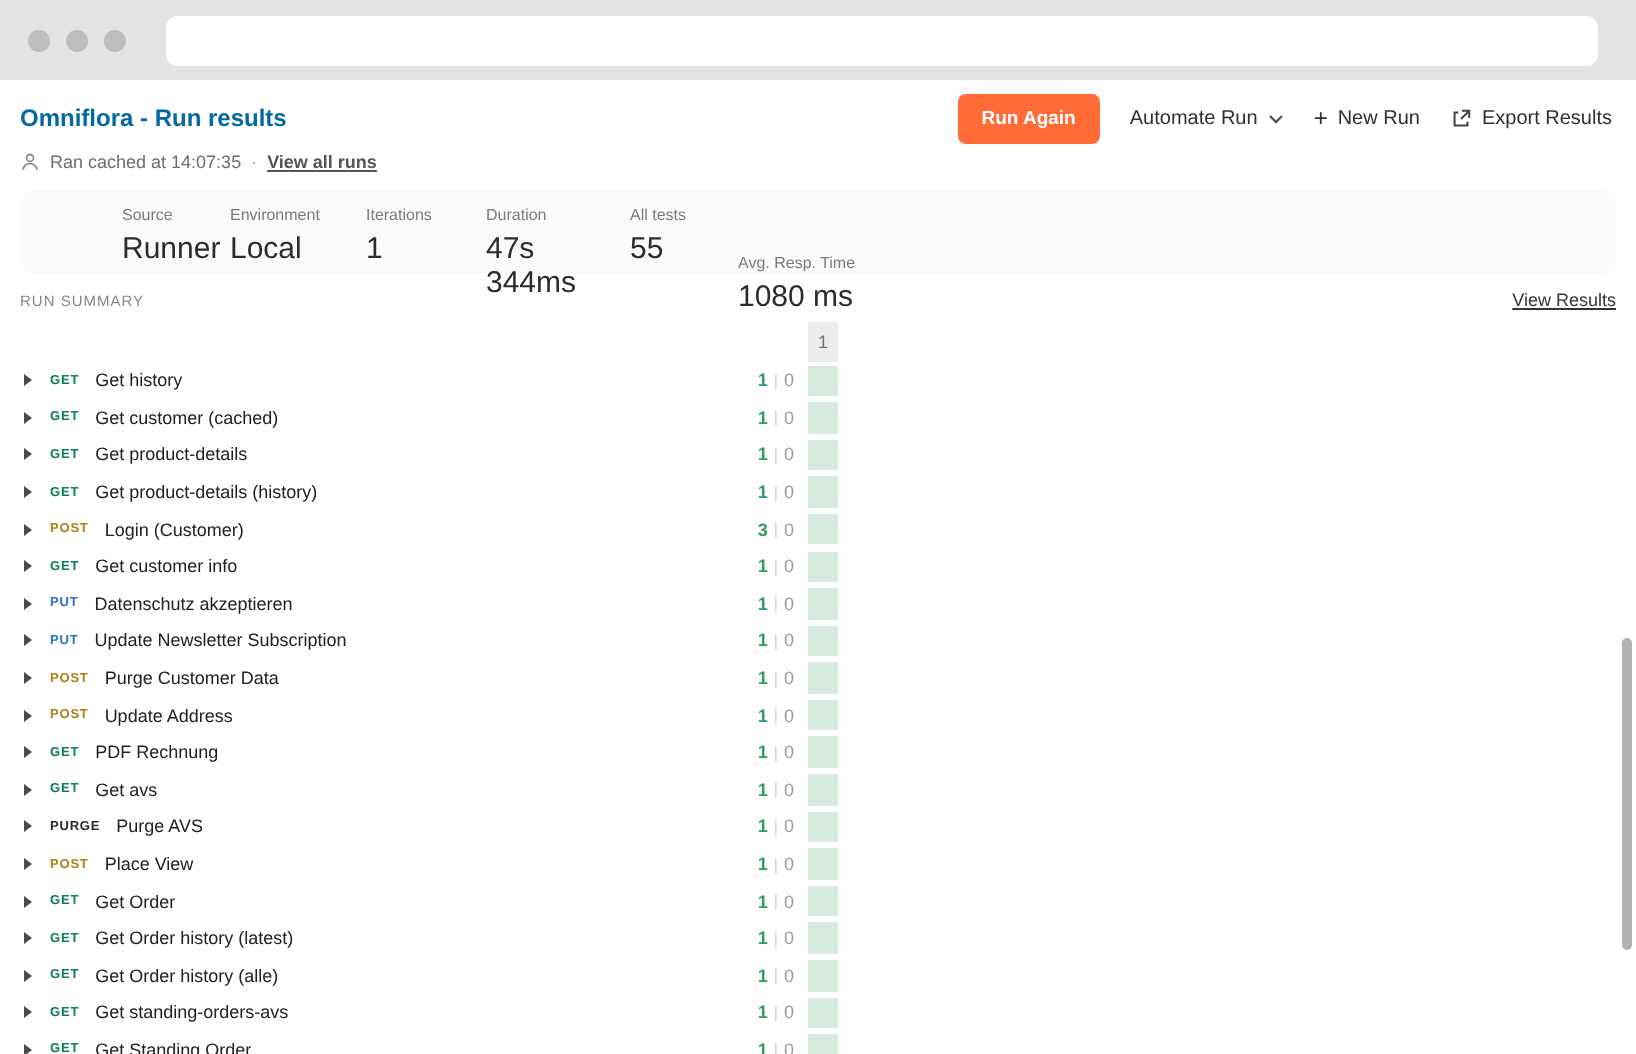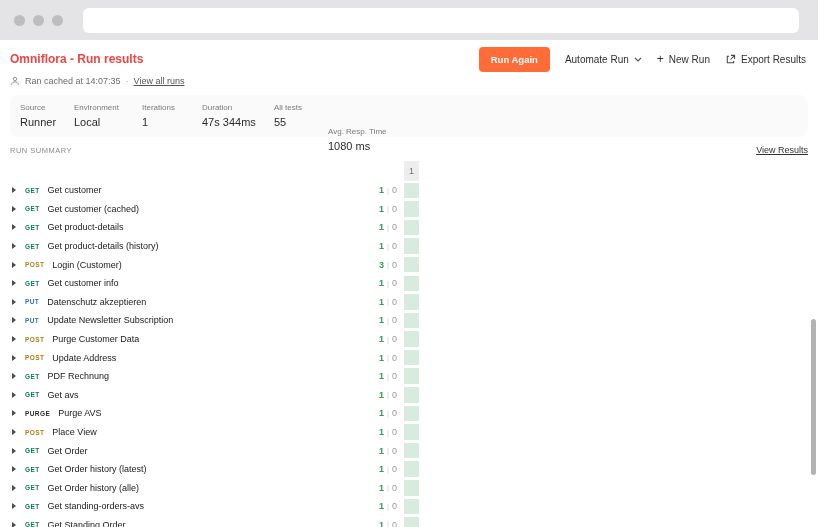--- a/index.html
+++ b/index.html
@@ -10,39 +10,39 @@
   .chrome { position:relative; height:40px; background:#e4e4e6; }
   .dots { position:absolute; left:14px; top:15px; display:flex; gap:8px; }
   .dot { width:11px; height:11px; border-radius:50%; background:#bdbdbf; }
   .urlbar { position:absolute; left:83px; right:19px; top:8px; height:25px;
     background:#fff; border:none; border-radius:6px; outline:none;
     font:10px "Liberation Sans", sans-serif; padding:0 10px; color:#333; }
 
   
   .header-row { display:flex; align-items:center; justify-content:space-between;
     padding:7px 12px 0 10px; height:31px; }
-  .page-title { font-size:12px; font-weight:bold; color:#ef4444; }
+  .page-title { font-size:12px; font-weight:bold; color:#0369a1; }
   .actions { display:flex; align-items:center; gap:15px; }
   .btn-primary { background:var(--accent); color:#fff; font-size:9.5px; font-weight:bold;
     border:none; border-radius:4px; padding:7px 12px; cursor:pointer; }
   .btn-text { display:flex; align-items:center; gap:5px; background:none; border:none;
     font-size:10px; color:#303030; cursor:pointer; }
   .chev { width:8px; height:5px; }
   .plus { font-size:12px; color:#303030; line-height:1; }
   .meta-row { display:flex; align-items:center; gap:5px; padding:4px 10px 0 10px;
     height:16px; font-size:9px; color:#6d6d6d; }
-  .meta-link { color:#555; text-decoration:underline; cursor:pointer; }
+  .meta-link { color:#555; text-decoration:underline; cursor:pointer;font-weight:bold; }
   .meta-dot { color:#9a9a9a; }
 
   
   .summary-bar { margin:8px 10px 0 10px; background:#fafafa; border-radius:8px;
     height:42px; display:flex; padding:8px 10px 0 10px; }
   .stat { margin-right:0; }
   .stat .lab { font-size:8px; color:#7b7b7b; }
-  .stat .val { font-size:11px; color:#2c2c2c; margin-top:4px; }
+  .stat .val { font-size:15px; color:#2c2c2c; margin-top:4px; }
 
   
   .runsum-row { display:flex; align-items:center; justify-content:space-between;
     margin:6px 10px 0 10px; height:14px; }
   .runsum-label { font-size:7.5px; color:#8a8a8a; letter-spacing:.5px; }
   .view-results { font-size:9px; color:#333; text-decoration:underline; cursor:pointer; }
 
   
   .grid { position:relative; margin-top:4px; border-bottom:1px solid #ebebeb; }
   .grid-head { display:flex; height:20px; align-items:stretch; }
@@ -112,21 +112,21 @@
   <svg width="10" height="10" viewBox="0 0 12 12">
     <circle cx="6" cy="3.6" r="2.1" fill="none" stroke="#8a8a8a" stroke-width="1.1"></circle>
     <path d="M1.8 10.6 C2.4 8 4 7 6 7 C8 7 9.6 8 10.2 10.6" fill="none" stroke="#8a8a8a" stroke-width="1.1"></path>
   </svg>
   <span>Ran cached at 14:07:35</span>
   <span class="meta-dot">·</span>
   <span class="meta-link">View all runs</span>
 </div>
 
 <div class="summary-bar">
-    <div class="stat" style="width: 54px;">
+    <div class="stat" style="width: 54px; margin-left: 41px;">
       <div class="lab">Source</div>
       <div class="val">Runner</div>
     </div>
     <div class="stat" style="width: 68px;">
       <div class="lab">Environment</div>
       <div class="val">Local</div>
     </div>
     <div class="stat" style="width: 60px;">
       <div class="lab">Iterations</div>
       <div class="val">1</div>
@@ -152,21 +152,21 @@
 
 <div class="grid">
   <div class="grid-head">
     <div class="head-spacer"></div>
     <div class="iter-head">1</div>
   </div>
   <div id="request-list">
       <div class="row">
         <span class="caret"></span>
         <span class="method get">GET</span>
-        <span class="req-name">Get customer</span>
+        <span class="req-name">Get history</span>
         <span class="counts">
           <span class="pass">1</span>
           <span class="sep">|</span>
           <span class="fail">0</span>
         </span>
         <span class="cell"></span>
       </div>
       <div class="row">
         <span class="caret"></span>
         <span class="method get">GET</span>

